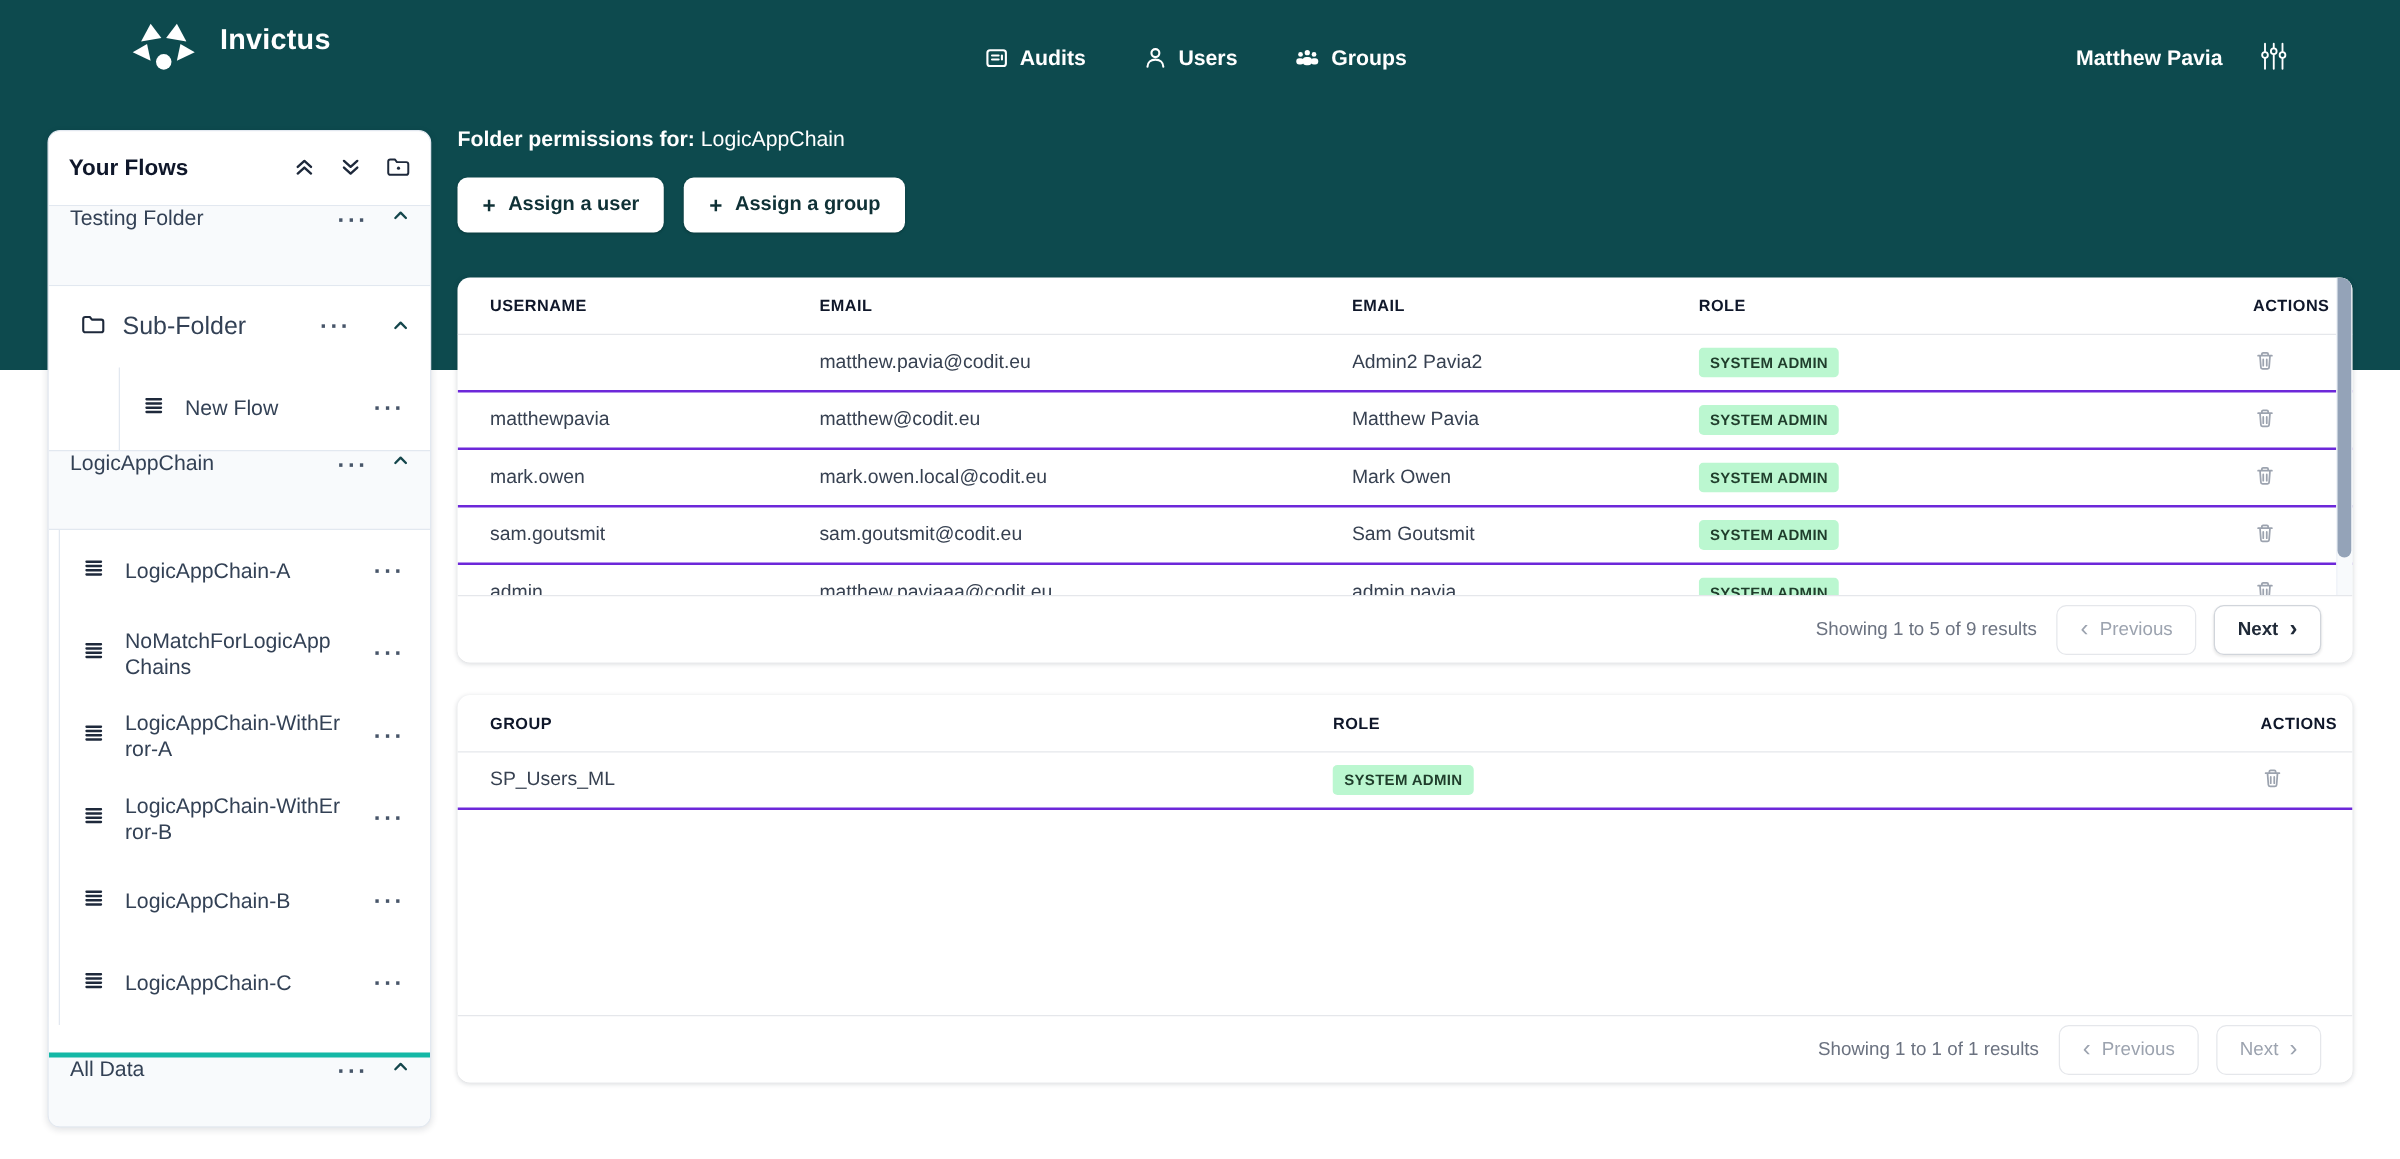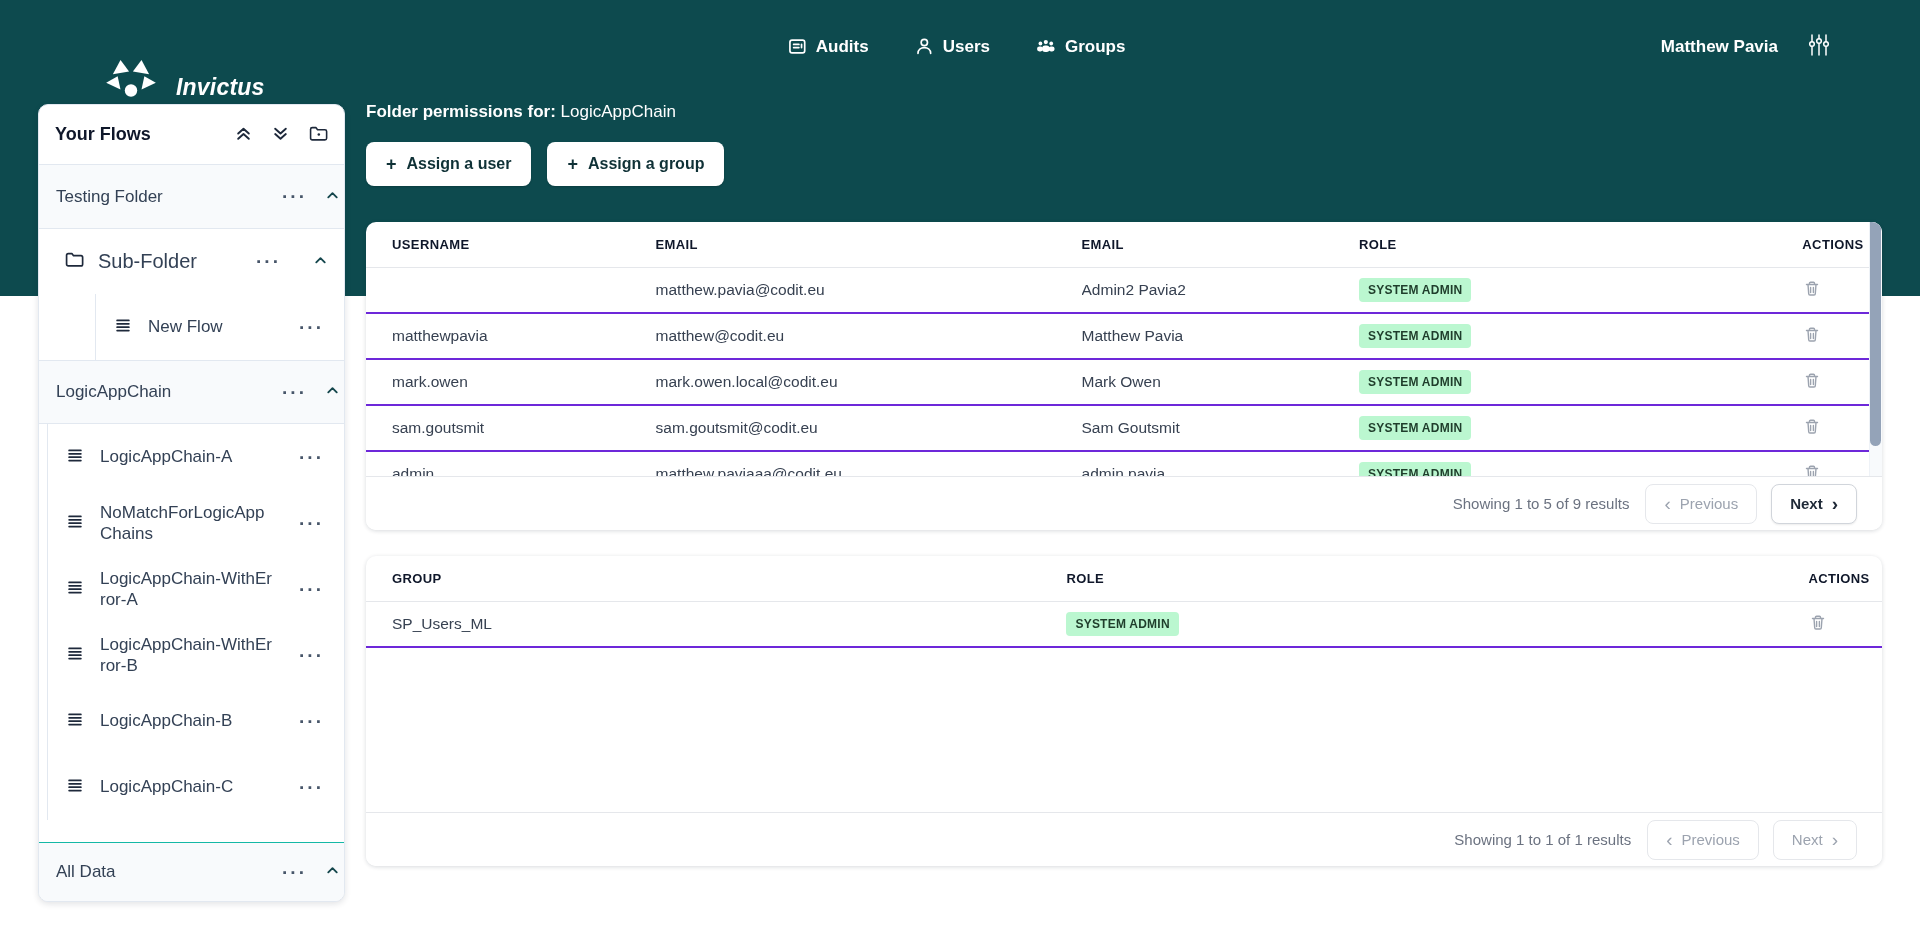--- a/index.html
+++ b/index.html
@@ -5,21 +5,21 @@
   * { margin:0; padding:0; box-sizing:border-box; }
   html,body { width:1920px; height:927px; overflow:hidden; }
   body {
     font-family:"Liberation Sans", sans-serif;
     background:#ffffff; color:#334155; position:relative;
   }
   .teal-band { position:absolute; left:0; top:0; width:100%; height:296px; background:#0d4a4e; }
 
   
   .topbar { position:absolute; left:0; top:0; width:100%; height:93px; display:flex; align-items:center; }
-  .brand { position:absolute; left:104px; top:8px; height:93px; display:flex; align-items:flex-end; gap:18px;font-style:italic; }
+  .brand { position:absolute; left:104px; top:18px; height:93px; display:flex; align-items:flex-start; gap:18px; }
   .brand svg { display:block; }
   .brand-name { color:#ffffff; font-size:23px; font-weight:700; letter-spacing:.2px; }
   .topnav { position:absolute; left:50%; transform:translateX(-51%); top:0; height:93px; display:flex; align-items:center; gap:46px; }
   .nav-item { display:flex; align-items:center; gap:9px; color:#ffffff; font-size:17px; font-weight:600; cursor:pointer; }
   .nav-item svg { display:block; }
   .user-area { position:absolute; right:90px; top:0; height:93px; display:flex; align-items:center; gap:30px; }
   .user-name { color:#ffffff; font-size:17px; font-weight:600; cursor:pointer; }
   .settings-btn { background:none; border:none; cursor:pointer; display:flex; align-items:center; }
 
   
@@ -27,34 +27,34 @@
     position:absolute; left:38px; top:104px; width:307px; height:798px;
     background:#ffffff; border:1px solid #e2e8f0; border-radius:10px;
     box-shadow:0 2px 6px rgba(15,23,42,.12); display:flex; flex-direction:column; overflow:hidden;
   }
   .sb-header { height:60px; flex:0 0 60px; display:flex; align-items:center; padding:0 16px; border-bottom:1px solid #e2e8f0; }
   .sb-title { font-size:18px; font-weight:700; color:#0f172a; }
   .sb-tools { margin-left:auto; display:flex; align-items:center; gap:20px; }
   .icon-btn { background:none; border:none; cursor:pointer; display:flex; align-items:center; padding:0; color:#1e293b; }
   .sb-body { flex:1; display:flex; flex-direction:column; overflow:hidden; }
   .row-section {
-    flex:0 0 64px; display:flex; align-items:center; padding:0 4px 0 17px;
+    flex:0 0 64px; display:flex; align-items:flex-start; padding:0 16px 0 17px;
     background:#f8fafc; border-bottom:1px solid #e2e8f0; cursor:pointer;
   }
   .row-section .lbl { font-size:17px; color:#334155; }
   .row-sub { flex:0 0 65px; display:flex; align-items:center; gap:14px; padding:0 16px 0 26px; cursor:pointer; background:#fff; }
   .row-sub .lbl { font-size:20px; color:#334155; }
   .indent2 { margin-left:56px; border-left:1px solid #e2e8f0; }
   .flows-wrap { margin-left:8px; border-left:1px solid #e2e8f0; }
   .row-item { min-height:66px; display:flex; align-items:center; gap:16px; padding:10px 16px 10px 18px; cursor:pointer; background:#fff; }
   .row-item .lbl { font-size:17px; color:#334155; max-width:176px; word-break:break-all; line-height:1.25; }
   .row-item svg, .row-sub svg { flex:0 0 auto; }
   .more-btn { margin-left:auto; background:none; border:none; cursor:pointer; color:#475569; font-size:19px; font-weight:700; letter-spacing:2px; line-height:1; padding:2px 4px; }
   .chev-btn { background:none; border:none; cursor:pointer; display:flex; align-items:center; margin-left:14px; color:#0f3f44; padding:0; }
-  .row-alldata { margin-top:auto; flex:0 0 59px; border-top:1px solid #14b8a6; border-bottom:none; }
+  .row-alldata { margin-top:auto; flex:0 0 59px; border-top:4px solid #14b8a6; border-bottom:none; }
 
   
   .main { position:absolute; left:366px; right:38px; top:94px; }
   .page-title { margin-top:8px; color:#ffffff; font-size:17px; }
   .page-title .bold { font-weight:700; }
   .actions { margin-top:20px; display:flex; gap:16px; }
   .btn-assign {
     height:44px; background:#ffffff; color:#0f3136; border:none; border-radius:8px;
     padding:0 20px; font-family:inherit; font-size:16px; font-weight:600; display:flex; align-items:center; gap:10px; cursor:pointer;
     box-shadow:0 1px 2px rgba(0,0,0,.18);

